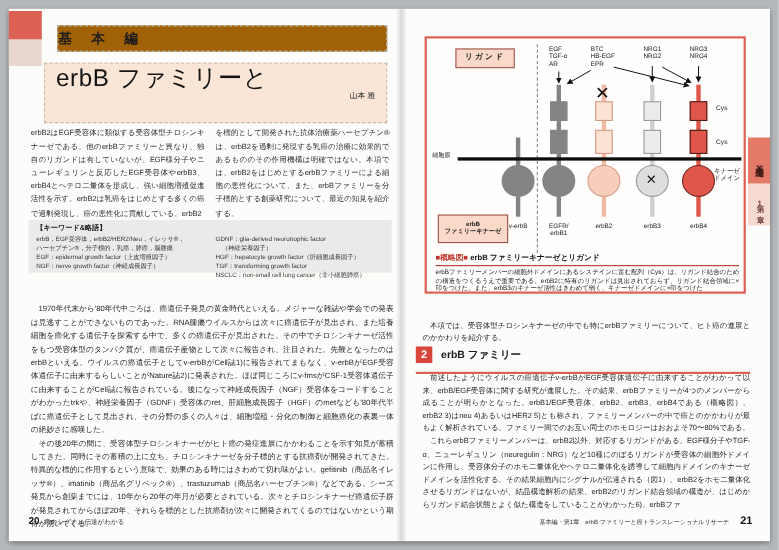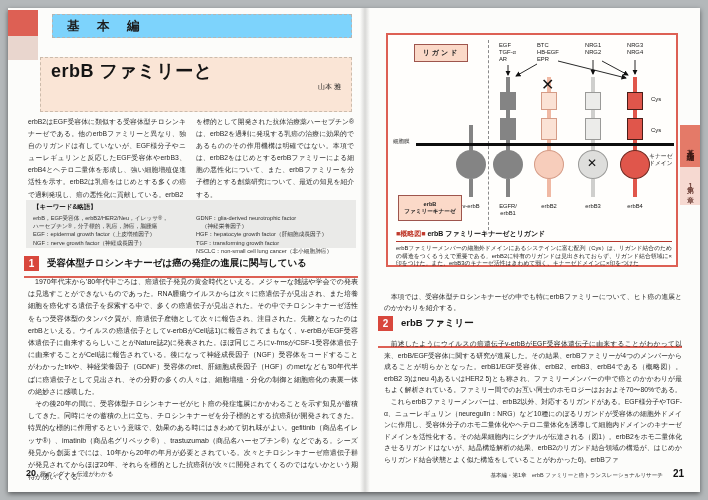--- a/index.html
+++ b/index.html
@@ -9,40 +9,40 @@
   .spine { position:absolute; left:352px; top:0; width:10px; height:484px;
            background:linear-gradient(to right, rgba(0,0,0,0) 0%, rgba(0,0,0,.14) 50%, rgba(0,0,0,0) 100%); }
   .page { position:absolute; top:0; height:484px; }
   .page-left { left:0; width:356px; }
   .page-right { left:356px; width:336px; }
   .ml { white-space:pre-line; }
 
   
   .ltab-red { position:absolute; left:0; top:2px; width:30px; height:26px; background:#dd6054; }
   .ltab-pink { position:absolute; left:0; top:28px; width:30px; height:24px; background:#e9d6ce; }
-  .edition-bar { position:absolute; left:44px; top:6px; width:300px; height:24px; background:#7dd3fc;
+  .edition-bar { position:absolute; left:44px; top:15px; width:300px; height:24px; background:#a16207;
     border:1px dashed #b5b5b3; font-size:12.5px; font-weight:bold; color:#1d1d1d; letter-spacing:7px;
-    line-height:22px; padding-left:14px; }
+    line-height:22px; }
   .chapter-bar { position:absolute; left:32px; top:34px; width:312px; height:15px; background:#dd6054;
     color:#fff; font-size:8px; font-weight:bold; line-height:15px; padding-left:8px; letter-spacing:2px; }
   .title-box { position:absolute; left:32px; top:49px; width:312px; height:55px; background:#fae5d6;
     border:1px dashed #ccbbab; padding:3px 10px 0; }
-  .title-box .t { font-size:18px; font-weight:bold; color:#141414; line-height:20px; letter-spacing:.5px; }
+  .title-box .t { font-size:22px; font-weight:normal; color:#141414; line-height:20px; letter-spacing:.5px; }
   .title-box .author { text-align:right; font-size:7px; color:#222; margin-top:1px; }
 
   .abstract { position:absolute; left:20px; top:108px; width:326px; display:flex; gap:10px; }
   .abstract .col { flex:1; font-size:6.8px; line-height:12.1px; color:#2a2a2a; text-align:justify; }
 
   .kw-box { position:absolute; left:18px; top:192px; width:330px; height:48px; background:#eaeae8; padding:3px 7px; }
   .kw-title { font-size:6.5px; font-weight:bold; color:#1a1a1a; margin-bottom:2px; }
   .kw-cols { display:flex; gap:10px; }
   .kw-col { flex:1; font-size:5.7px; line-height:8.2px; color:#333; }
 
   .sec-head { position:absolute; left:16px; top:246px; width:334px; border-bottom:2px solid #dd6054; padding-bottom:4px; }
-  .sec-head2 { position:absolute; left:14px; top:306px; width:304px; border-bottom:2px solid #dd6054; padding-bottom:14px; }
+  .sec-head2 { position:absolute; left:14px; top:306px; width:304px; border-bottom:2px solid #dd6054; padding-bottom:6px; }
   .num-badge { display:inline-block; width:15px; height:15px; background:#d8473c; color:#fff; font-size:10px;
     font-weight:bold; text-align:center; line-height:15px; vertical-align:middle; margin-right:8px; }
   .sec-title { font-size:9.5px; font-weight:bold; color:#161616; vertical-align:middle; }
 
   .body-text { position:absolute; left:20px; top:268px; width:330px; font-size:7px; line-height:12.2px;
     color:#1f1f1f; text-align:justify; }
   .body-text p { text-indent:1em; }
   .body-text2 { position:absolute; left:20px; top:330px; width:298px; font-size:6.8px; line-height:11.6px;
     color:#1f1f1f; text-align:justify; }
   .body-text2 p { text-indent:1em; }
@@ -137,23 +137,20 @@
 EGF：epidermal growth factor（上皮増殖因子）
 NGF：nerve growth factor（神経成長因子）</div>
         <div class="kw-col ml">GDNF：glia-derived neurotrophic factor
 　（神経栄養因子）
 HGF：hepatocyte growth factor（肝細胞成長因子）
 TGF：transforming growth factor
 NSCLC：non-small cell lung cancer（非小細胞肺癌）</div>
       </div>
     </div>
 
-    <div class="sec-head">
-      <span class="num-badge">1</span><span class="sec-title">受容体型チロシンキナーゼは癌の発症の進展に関与している</span>
-    </div>
 
     <div class="body-text">
       <p>1970年代末から'80年代中ごろは、癌遺伝子発見の黄金時代といえる。メジャーな雑誌や学会での発表は見逃すことができないものであった。RNA腫瘍ウイルスからは次々に癌遺伝子が見出され、また培養細胞を癌化する遺伝子を探索する中で、多くの癌遺伝子が見出された。その中でチロシンキナーゼ活性をもつ受容体型のタンパク質が、癌遺伝子産物として次々に報告され、注目された。先鞭となったのはerbBといえる。ウイルスの癌遺伝子としてv-erbBがCell誌1)に報告されてまもなく、v-erbBがEGF受容体遺伝子に由来するらしいことがNature誌2)に発表された。ほぼ同じころにv-fmsがCSF-1受容体遺伝子に由来することがCell誌に報告されている。後になって神経成長因子（NGF）受容体をコードすることがわかったtrkや、神経栄養因子（GDNF）受容体のret、肝細胞成長因子（HGF）のmetなども'80年代半ばに癌遺伝子として見出され、その分野の多くの人々は、細胞増殖・分化の制御と細胞癌化の表裏一体の絶妙さに感嘆した。</p>
       <p>その後20年の間に、受容体型チロシンキナーゼがヒト癌の発症進展にかかわることを示す知見が蓄積してきた。同時にその蓄積の上に立ち、チロシンキナーゼを分子標的とする抗癌剤が開発されてきた。特異的な標的に作用するという意味で、効果のある時にはきわめて切れ味がよい。gefitinib（商品名イレッサ®）、imatinib（商品名グリベック®）、trastuzumab（商品名ハーセプチン®）などである。シーズ発見から創薬までには、10年から20年の年月が必要とされている。次々とチロシンキナーゼ癌遺伝子群が発見されてからほぼ20年、それらを標的とした抗癌剤が次々に開発されてくるのではないかという期待が湧いてくる。</p>
     </div>
 
     <div class="footer-l">
       <span class="pn">20</span><span>癌のシグナル伝達がわかる</span>
     </div>
   </div>

